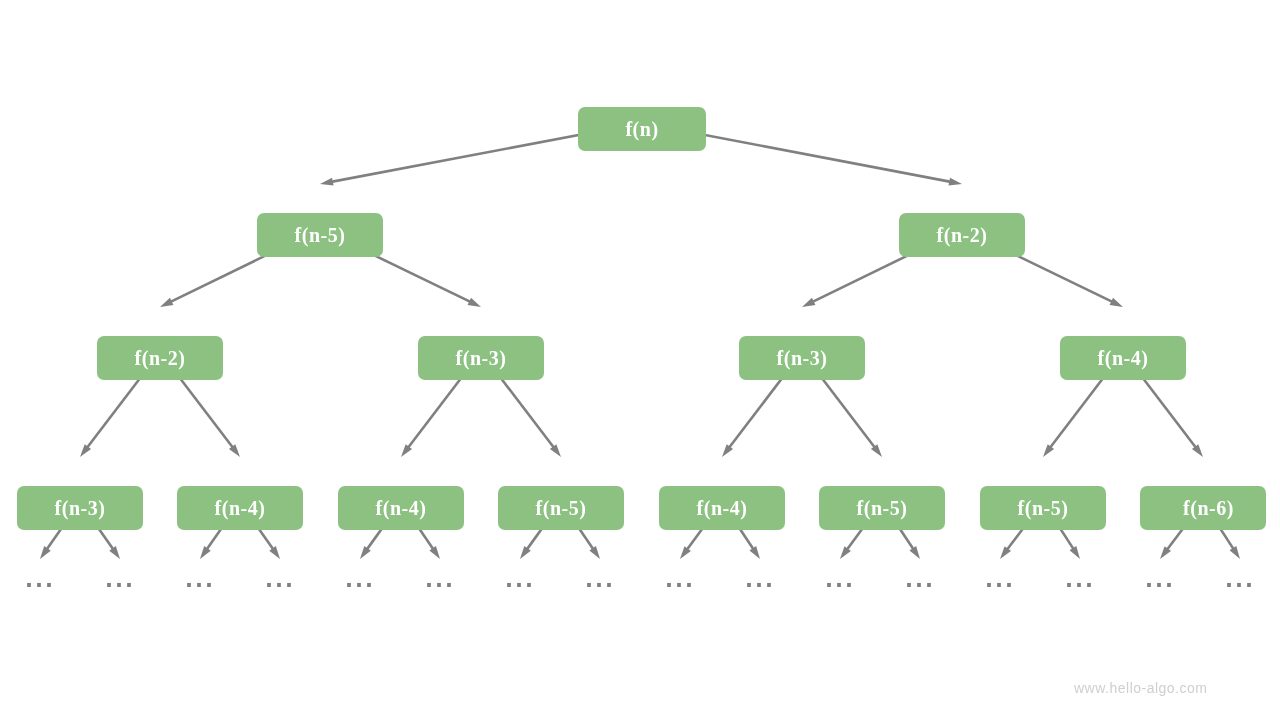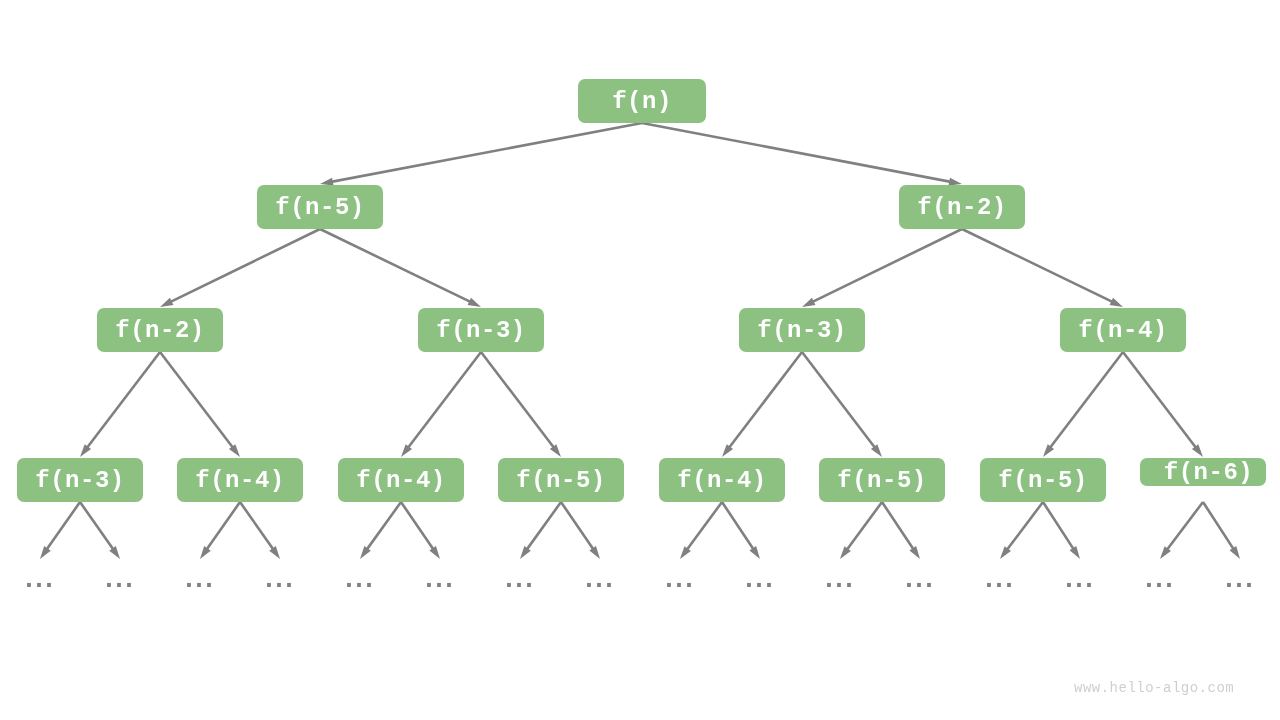--- a/index.html
+++ b/index.html
@@ -25,41 +25,42 @@
   }
   .node {
     position: absolute;
     box-sizing: border-box;
     display: flex;
     align-items: center;
     justify-content: center;
     background: #8cc182;
     border-radius: 7px;
     color: #ffffff;
-    font-family: Liberation Mono, monospace;
+    font-family: Liberation Serif, serif;
     font-weight: bold;
-    font-size: 24px;
+    font-size: 20px;
     letter-spacing: 0.5px;
     white-space: nowrap;
+    margin-top: 28px;
   }
   .ellipsis {
     position: absolute;
     color: #808080;
     font-family: "DejaVu Sans", "Liberation Sans", sans-serif;
     font-size: 21px;
     font-weight: bold;
     letter-spacing: 2px;
     line-height: 1;
     transform: translate(-50%, -50%);
     white-space: nowrap;
   }
   #watermark {
     position: absolute;
     color: #cfcfcf;
-    font-family: Liberation Mono, monospace;
+    font-family: Liberation Sans, sans-serif;
     font-size: 14px;
     letter-spacing: 0.5px;
     white-space: nowrap;
   }
 </style>
 </head>
 <body>
 
 <div id="canvas">
   <svg id="edges" viewBox="0 0 1280 720" width="1280" height="720">
@@ -192,21 +193,21 @@
       <div class="node" style="left: 418px; top: 308px; width: 126px; height: 44px; background: rgb(140, 193, 130); color: rgb(255, 255, 255);">f(n-3)</div>
       <div class="node" style="left: 739px; top: 308px; width: 126px; height: 44px; background: rgb(140, 193, 130); color: rgb(255, 255, 255);">f(n-3)</div>
       <div class="node" style="left: 1060px; top: 308px; width: 126px; height: 44px; background: rgb(140, 193, 130); color: rgb(255, 255, 255);">f(n-4)</div>
       <div class="node" style="left: 17px; top: 458px; width: 126px; height: 44px; background: rgb(140, 193, 130); color: rgb(255, 255, 255);">f(n-3)</div>
       <div class="node" style="left: 177px; top: 458px; width: 126px; height: 44px; background: rgb(140, 193, 130); color: rgb(255, 255, 255);">f(n-4)</div>
       <div class="node" style="left: 338px; top: 458px; width: 126px; height: 44px; background: rgb(140, 193, 130); color: rgb(255, 255, 255);">f(n-4)</div>
       <div class="node" style="left: 498px; top: 458px; width: 126px; height: 44px; background: rgb(140, 193, 130); color: rgb(255, 255, 255);">f(n-5)</div>
       <div class="node" style="left: 659px; top: 458px; width: 126px; height: 44px; background: rgb(140, 193, 130); color: rgb(255, 255, 255);">f(n-4)</div>
       <div class="node" style="left: 819px; top: 458px; width: 126px; height: 44px; background: rgb(140, 193, 130); color: rgb(255, 255, 255);">f(n-5)</div>
       <div class="node" style="left: 980px; top: 458px; width: 126px; height: 44px; background: rgb(140, 193, 130); color: rgb(255, 255, 255);">f(n-5)</div>
-      <div class="node" style="left: 1140px; top: 458px; width: 126px; height: 28px; background: rgb(140, 193, 130); color: rgb(255, 255, 255); padding-left: 11px;">f(n-6)</div>
+      <div class="node" style="left: 1140px; top: 458px; width: 126px; height: 44px; background: rgb(140, 193, 130); color: rgb(255, 255, 255); padding-left: 11px;">f(n-6)</div>
     </div>
   <div id="ellipsis-layer">
       <div class="ellipsis" style="left: 40px; top: 585px; color: rgb(128, 128, 128);">···</div>
       <div class="ellipsis" style="left: 120px; top: 585px; color: rgb(128, 128, 128);">···</div>
       <div class="ellipsis" style="left: 200px; top: 585px; color: rgb(128, 128, 128);">···</div>
       <div class="ellipsis" style="left: 280px; top: 585px; color: rgb(128, 128, 128);">···</div>
       <div class="ellipsis" style="left: 360px; top: 585px; color: rgb(128, 128, 128);">···</div>
       <div class="ellipsis" style="left: 440px; top: 585px; color: rgb(128, 128, 128);">···</div>
       <div class="ellipsis" style="left: 520px; top: 585px; color: rgb(128, 128, 128);">···</div>
       <div class="ellipsis" style="left: 600px; top: 585px; color: rgb(128, 128, 128);">···</div>

